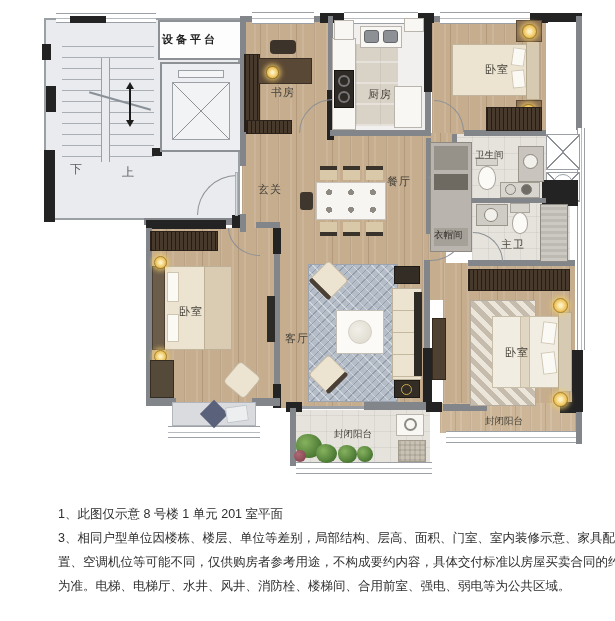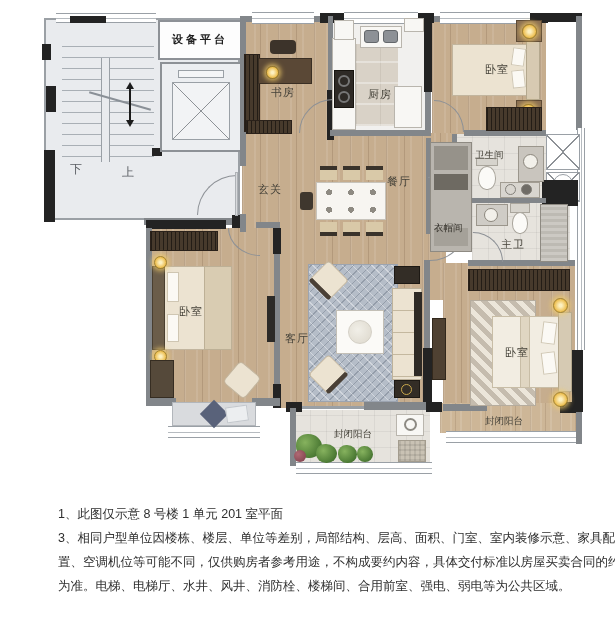--- a/index.html
+++ b/index.html
@@ -79,21 +79,21 @@
   <div class="abs tri-up" style="left:126px;top:82px;"></div>
   <div class="abs tri-dn" style="left:126px;top:120px;"></div>
   <div class="lbl" style="left:70px;top:161px;color:#5a5e63;font-size:12px;">下</div>
   <div class="lbl" style="left:122px;top:164px;color:#5a5e63;font-size:12px;">上</div>
 
   <div class="abs b" style="left:42px;top:44px;width:9px;height:16px;"></div>
   <div class="abs b" style="left:46px;top:86px;width:10px;height:26px;"></div>
   <div class="abs b" style="left:44px;top:150px;width:11px;height:72px;"></div>
 
   <div class="abs" style="left:158px;top:20px;width:86px;height:40px;background:#fdfdfd;border:2px solid #8d9196;"></div>
-  <div class="lbl" style="left:172px;top:32px;font-weight:bold;color:#1f1f1f;letter-spacing:3px;">设备平台</div>
+  <div class="lbl" style="left:162px;top:32px;font-weight:bold;color:#1f1f1f;letter-spacing:3px;">设备平台</div>
 
   <div class="abs" style="left:160px;top:62px;width:82px;height:90px;background:#eceef1;border:2px solid #8d9196;"></div>
   <div class="abs" style="left:178px;top:70px;width:46px;height:8px;background:#f4f5f7;border:1px solid #9aa0a6;"></div>
   <div class="abs xbox" style="left:172px;top:82px;width:58px;height:58px;border:1px solid #9aa0a6;background-color:#f2f3f5;"></div>
 
   <div class="abs g" style="left:144px;top:218px;width:92px;height:7px;"></div>
   <div class="abs b" style="left:232px;top:215px;width:16px;height:14px;"></div>
   <div class="abs arc arc-tl" style="left:197px;top:175px;width:40px;height:40px;"></div>
   <div class="abs" style="left:235px;top:172px;width:3px;height:44px;background:#d8dadd;border:1px solid #aeb2b6;"></div>
 
@@ -283,21 +283,21 @@
   <div class="abs white-f" style="left:396px;top:414px;width:28px;height:22px;"></div>
   <div class="abs circ" style="left:404px;top:418px;width:13px;height:13px;border:2px solid #8d8a83;position:absolute;"></div>
   <div class="abs" style="left:398px;top:440px;width:28px;height:22px;background:#c9c2b4;border:1px solid #a39c8e;background-image:repeating-linear-gradient(0deg,rgba(0,0,0,.08) 0 2px,transparent 2px 5px),repeating-linear-gradient(90deg,rgba(0,0,0,.08) 0 2px,transparent 2px 5px);"></div>
 
   <div class="lbl" style="left:271px;top:85px;">书房</div>
   <div class="lbl" style="left:368px;top:87px;">厨房</div>
   <div class="lbl" style="left:485px;top:62px;">卧室</div>
   <div class="lbl" style="left:258px;top:182px;">玄关</div>
   <div class="lbl" style="left:387px;top:174px;">餐厅</div>
   <div class="lbl lbl-sm" style="left:475px;top:149px;">卫生间</div>
-  <div class="lbl lbl-sm" style="left:434px;top:222px;color:#36332c;">衣帽间</div>
+  <div class="lbl lbl-sm" style="left:434px;top:229px;color:#36332c;">衣帽间</div>
   <div class="lbl" style="left:501px;top:237px;text-align:center;">主卫</div>
   <div class="lbl" style="left:179px;top:304px;">卧室</div>
   <div class="lbl" style="left:285px;top:331px;">客厅</div>
   <div class="lbl" style="left:505px;top:345px;">卧室</div>
   <div class="lbl lbl-sm" style="left:334px;top:428px;">封闭阳台</div>
   <div class="lbl lbl-sm" style="left:485px;top:415px;">封闭阳台</div>
 </div>
 
   <div id="notes">
     <p>1、此图仅示意 8 号楼 1 单元 201 室平面</p>

